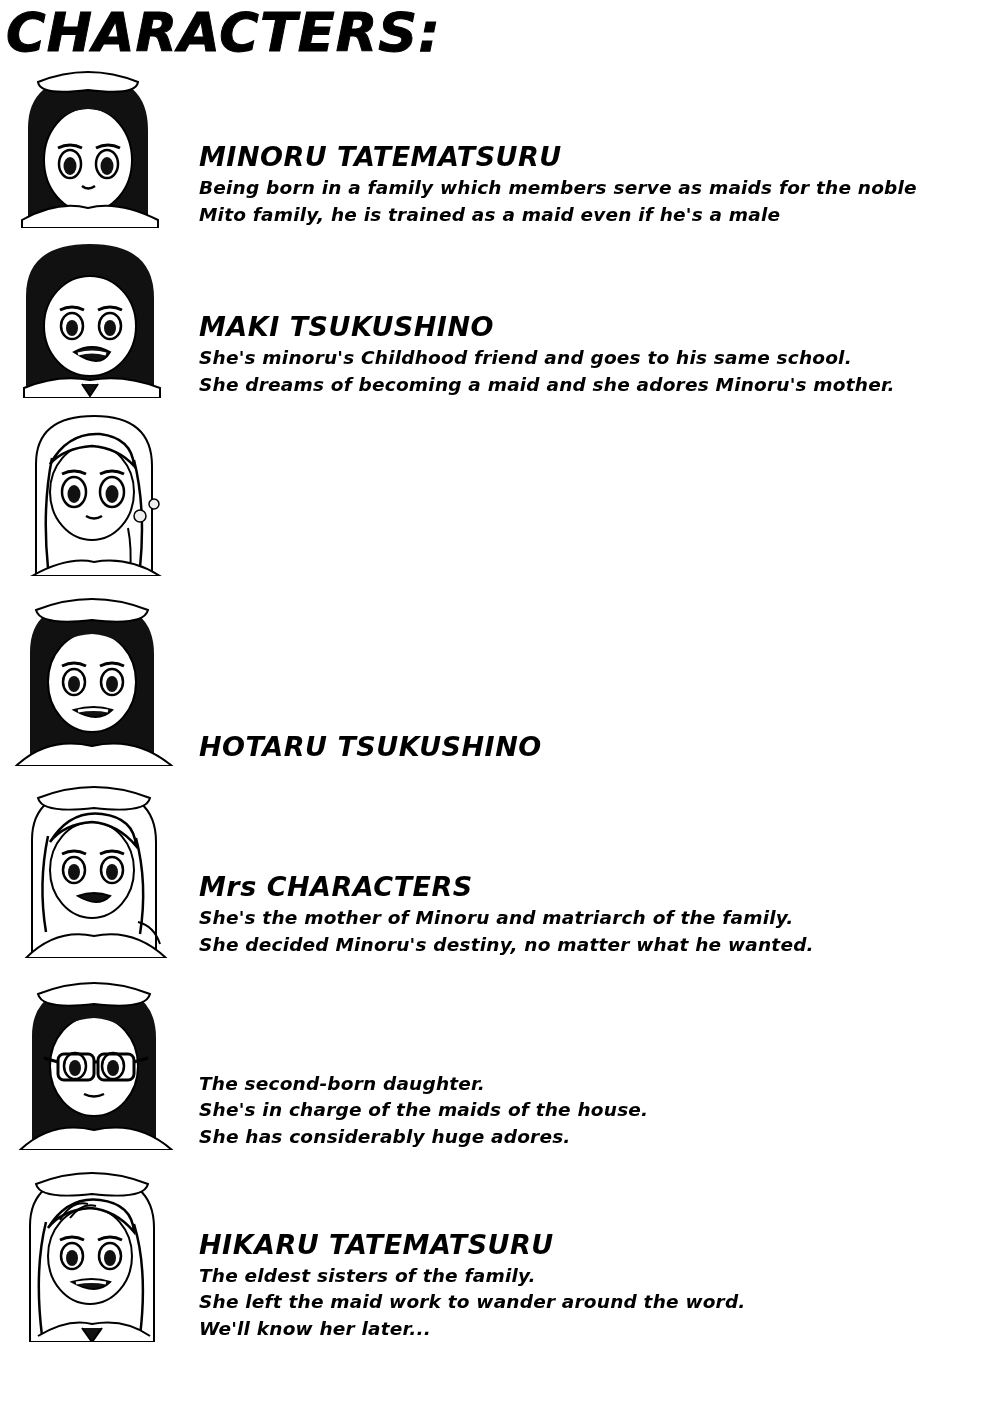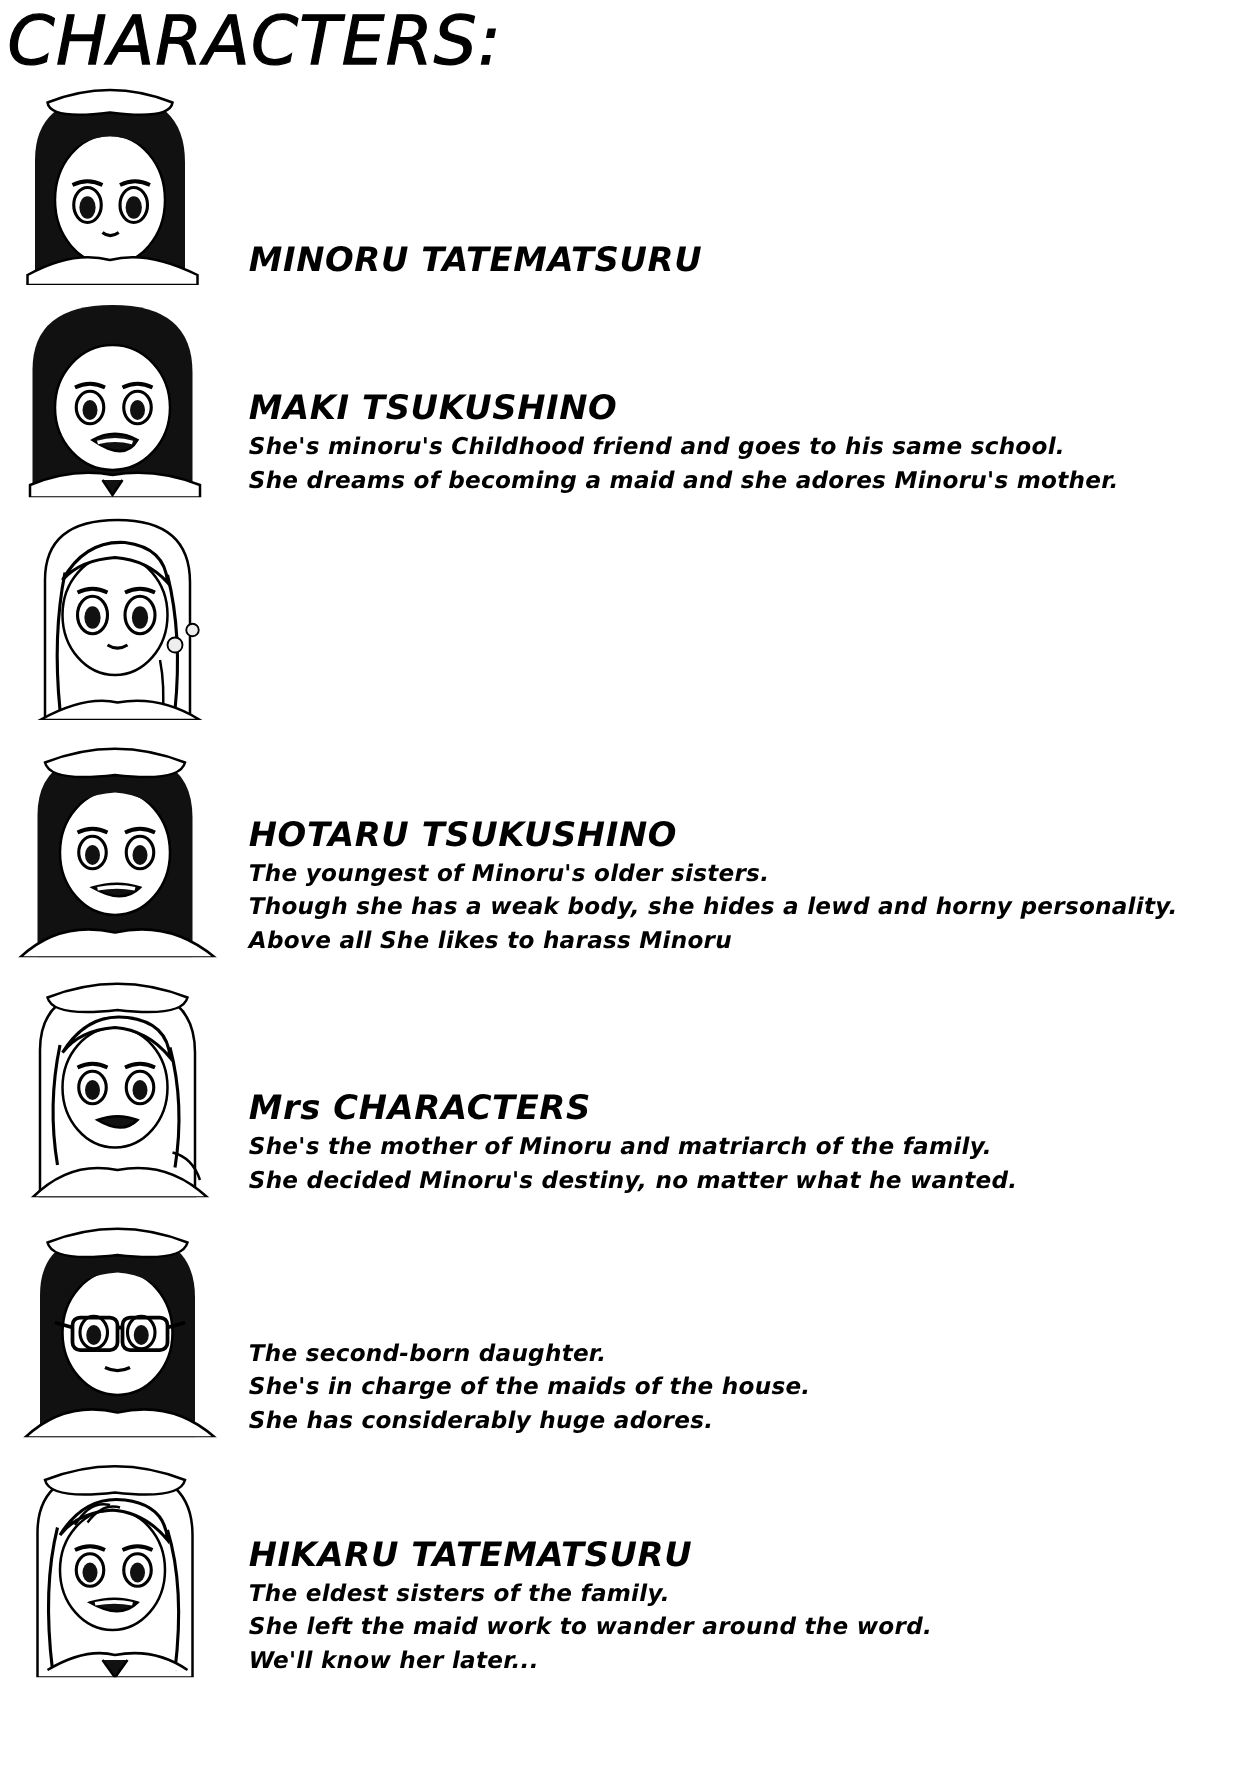--- a/index.html
+++ b/index.html
@@ -10,21 +10,21 @@
   body {
     width: 1000px;
     height: 1418px;
     font-family: "Liberation Sans", sans-serif;
     color: #000000;
     position: relative;
     overflow: hidden;
   }
   .page-title {
     font-family: "DejaVu Sans", sans-serif;
-    font-weight: normal;
+    font-weight: bold;
     font-style: italic;
     font-size: 54px;
     letter-spacing: 1px;
     line-height: 1;
     margin: 6px 0 0 6px;
     -webkit-text-stroke: 1px #000;
   }
   .char-list {
     margin: 8px 0 0 0;
     padding: 0;
@@ -100,20 +100,22 @@
           <path d="M50 80 Q62 74 74 80" stroke="#000" stroke-width="3" fill="none"></path>
           <path d="M88 80 Q100 74 112 80" stroke="#000" stroke-width="3" fill="none"></path>
           <path d="M74 118 Q80 123 87 118" stroke="#000" stroke-width="2.5" fill="none"></path>
           <path d="M30 14 Q80 -6 130 14 Q128 28 80 22 Q32 28 30 14 Z" fill="#fff" stroke="#000" stroke-width="2"></path>
           <path d="M14 152 Q50 132 80 140 Q110 132 150 152 L150 160 L14 160 Z" fill="#fff" stroke="#000" stroke-width="2"></path>
         </svg>
       </div>
     </div>
     <div class="txt">
       <h2 class="char-name">MINORU TATEMATSURU</h2>
+      <p class="char-desc">Being born in a family which members serve as maids for the noble
+Mito family, he is trained as a maid even if he's a male</p>
     </div>
   </li>
 
   <li class="char-row">
     <div class="portrait">
       <div class="portrait-frame" style="height:160px;">
         <svg class="face-svg" viewBox="0 0 175 160" preserveAspectRatio="xMidYMid slice">
           <rect width="175" height="160" fill="#fff"></rect>
           <path d="M18 150 L18 58 Q18 6 82 6 Q146 6 146 60 L146 150 Z" fill="#111"></path>
           <ellipse cx="82" cy="88" rx="46" ry="50" fill="#fff" stroke="#000" stroke-width="2"></ellipse>
@@ -184,23 +186,20 @@
           <path d="M92 80 Q104 74 116 80" stroke="#000" stroke-width="3" fill="none"></path>
           <path d="M66 124 Q86 118 104 124 Q90 138 66 124 Z" fill="#111" stroke="#000" stroke-width="2"></path>
           <path d="M70 125 Q86 122 100 125" stroke="#fff" stroke-width="3" fill="none"></path>
           <path d="M28 24 Q84 2 140 24 Q136 40 84 34 Q32 40 28 24 Z" fill="#fff" stroke="#000" stroke-width="2"></path>
           <path d="M8 180 Q40 150 84 160 Q128 150 164 180 Z" fill="#fff" stroke="#000" stroke-width="2"></path>
         </svg>
       </div>
     </div>
     <div class="txt">
       <h2 class="char-name">HOTARU TSUKUSHINO</h2>
-      <p class="char-desc">The youngest of Minoru's older sisters.
-Though she has a weak body, she hides a lewd and horny personality.
-Above all She likes to harass Minoru</p>
     </div>
   </li>
 
   <li class="char-row">
     <div class="portrait">
       <div class="portrait-frame" style="height:182px;">
         <svg class="face-svg" viewBox="0 0 175 182" preserveAspectRatio="xMidYMid slice">
           <rect width="175" height="182" fill="#fff"></rect>
           <path d="M24 182 L24 64 Q24 14 86 14 Q148 14 148 66 L148 182 Z" fill="#fff" stroke="#000" stroke-width="2"></path>
           <ellipse cx="84" cy="94" rx="42" ry="48" fill="#fff" stroke="#000" stroke-width="2"></ellipse>

